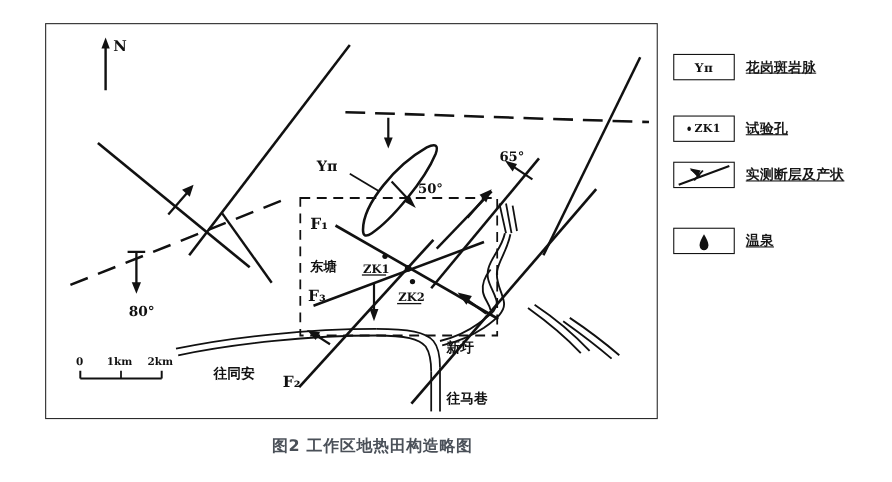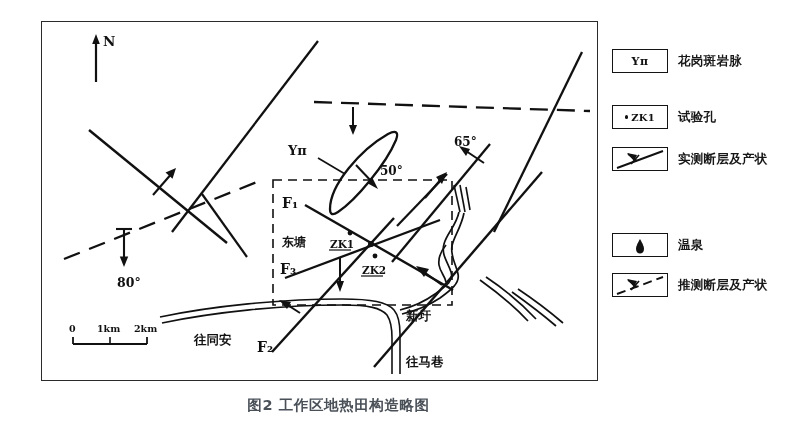--- a/index.html
+++ b/index.html
@@ -41,20 +41,21 @@
     overflow:hidden;
   }
   .legend-label{
     margin-left:10px;
     font-size:12.5px;
     font-weight:bold;
     color:#171717;
     font-family:"DejaVu Sans","Liberation Sans",sans-serif;
     white-space:nowrap;
     letter-spacing:0.3px;
+    text-decoration:underline;
   }
   .sym-text{
     font-size:11px;font-weight:bold;color:#111;
     font-family:"DejaVu Serif","Liberation Serif",serif;
     letter-spacing:0.5px;
   }
   .sym-zk{
     font-size:10px;font-weight:bold;color:#111;
     font-family:"DejaVu Serif","Liberation Serif",serif;
     letter-spacing:0.3px;
@@ -272,40 +273,29 @@
         <svg width="54" height="23" viewBox="0 0 54 23">
           <line x1="4" y1="20" x2="50" y2="3" stroke="#111" stroke-width="1.9"></line>
           <line x1="18" y1="16" x2="26" y2="7" stroke="#111" stroke-width="1.7"></line>
           <polygon points="14,5 24,7 21,13" fill="#111"></polygon>
           <line x1="15" y1="6" x2="24" y2="13" stroke="#111" stroke-width="1.6"></line>
         </svg>
       </div>
       <div class="legend-label">实测断层及产状</div>
     </div>
 
-    <div class="legend-row" style="top:198px;">
+    <div class="legend-row" style="top:172px;">
       <div class="legend-box">
         <svg width="54" height="23" viewBox="0 0 54 23">
           <path d="M 27 5 C 30 10, 31 13, 31 15 C 31 18, 29 19.5, 27 19.5
                    C 25 19.5, 23 18, 23 15 C 23 13, 24 10, 27 5 Z" fill="#111"></path>
         </svg>
       </div>
       <div class="legend-label">温泉</div>
     </div>
 
-    <div class="legend-row" style="top:238px;">
-      <div class="legend-box">
-        <svg width="54" height="23" viewBox="0 0 54 23">
-          <line x1="4" y1="20" x2="50" y2="3" stroke="#111" stroke-width="1.9" stroke-dasharray="9 5"></line>
-          <line x1="18" y1="16" x2="26" y2="7" stroke="#111" stroke-width="1.7"></line>
-          <polygon points="14,5 24,7 21,13" fill="#111"></polygon>
-          <line x1="15" y1="6" x2="24" y2="13" stroke="#111" stroke-width="1.6"></line>
-        </svg>
-      </div>
-      <div class="legend-label">推测断层及产状</div>
-    </div>
 
 
   </div>
 
   <div class="caption">图2 工作区地热田构造略图</div>
 
 </div>
 
 </body></html>

